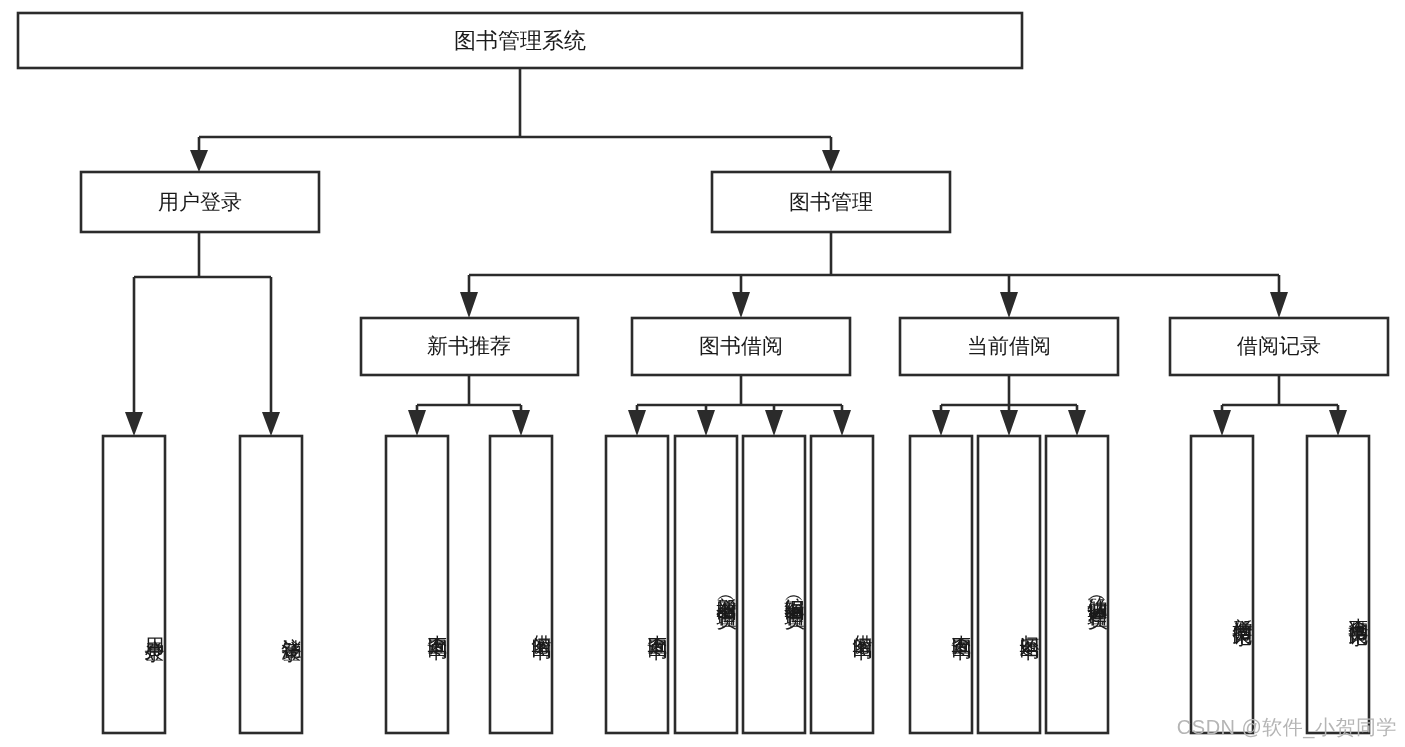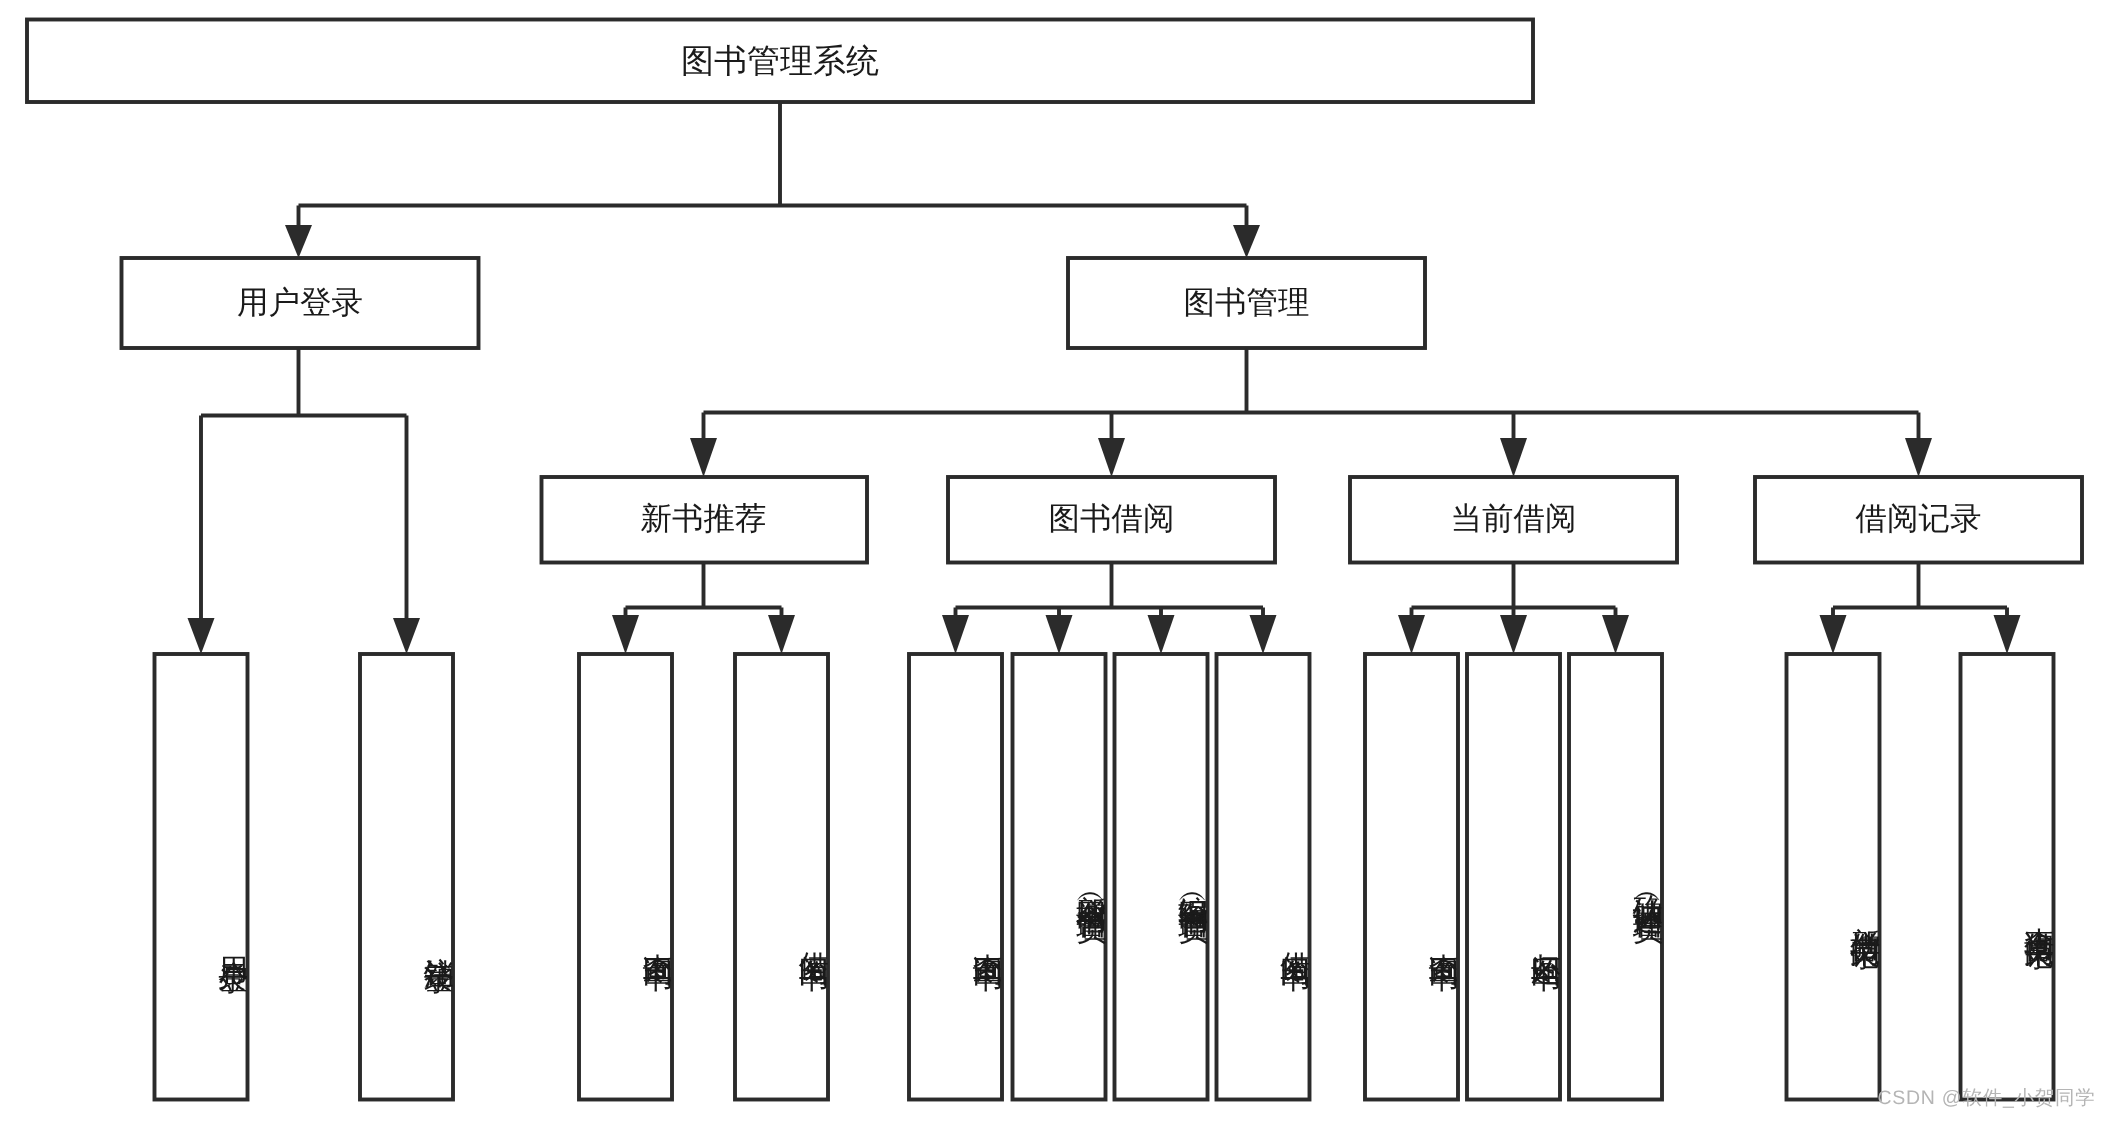--- a/index.html
+++ b/index.html
@@ -65,21 +65,21 @@
     align-items: flex-start;
     justify-content: center;
     white-space: nowrap;
     pointer-events: none;
   }
   .watermark {
     position: absolute;
     right: 8px;
     bottom: 6px;
     font-family: "Liberation Sans", "DejaVu Sans", sans-serif;
-    font-size: 13px;
+    font-size: 20px;
     color: #b5b5b5;
     letter-spacing: 0.5px;
     white-space: nowrap;
   }
 </style>
 </head>
 <body>
 
 <div id="diagram-root">
 

